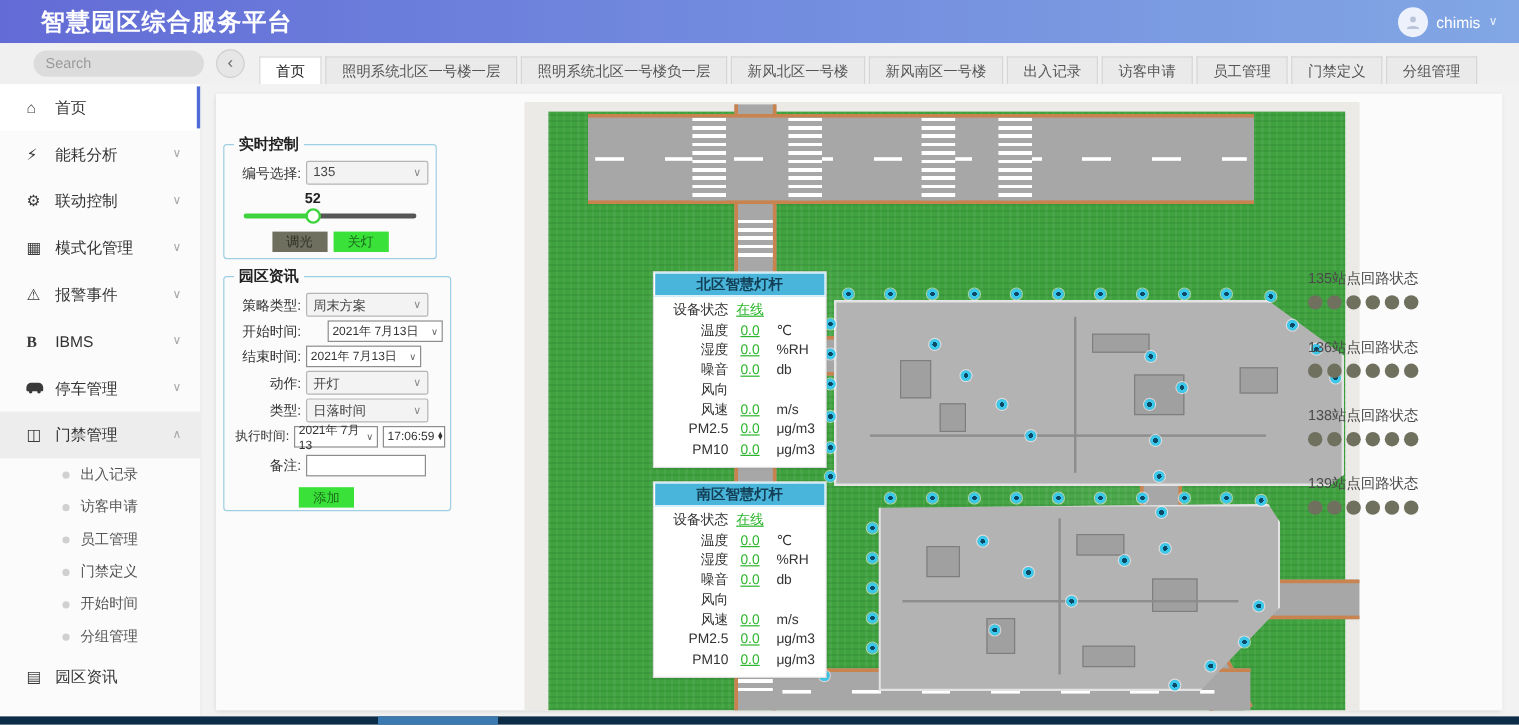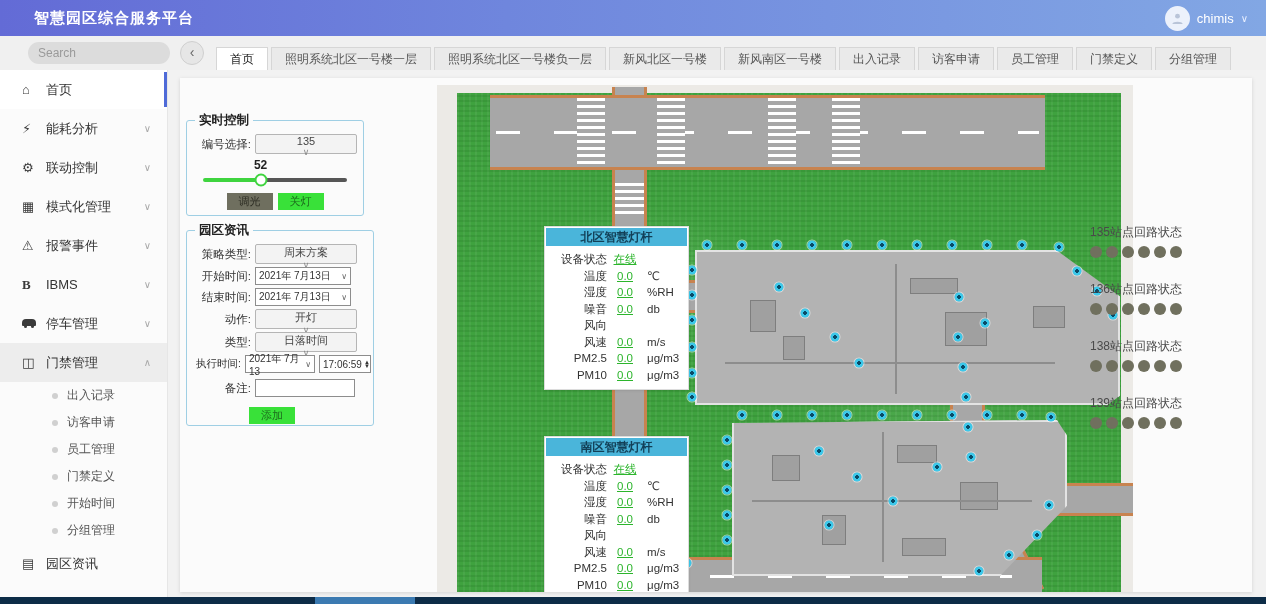--- a/index.html
+++ b/index.html
@@ -2,21 +2,21 @@
 <html><head>
 <meta charset="utf-8">
 <style>
   * { margin:0; padding:0; box-sizing:border-box; }
   html,body { width:1266px; height:604px; overflow:hidden; font-family:"Liberation Sans","DejaVu Sans",sans-serif; background:#f2f2f2; position:relative; }
 
   
   .header { position:absolute; left:0; top:0; width:1266px; height:36px;
     background:linear-gradient(90deg,#636bd6 0%,#6f86dd 40%,#82a7e4 100%);
     display:flex; align-items:center; justify-content:space-between; padding:0 18px 0 34px; }
-  .header-title { color:#fff; font-size:15px; font-weight:bold; letter-spacing:1px; }
+  .header-title { color:#fff; font-size:20px; font-weight:bold; letter-spacing:1px; }
   .user-area { display:flex; align-items:center; gap:7px; }
   .avatar { width:25px; height:25px; border-radius:50%; background:rgba(255,255,255,.85); display:flex; align-items:center; justify-content:center; }
   .user-name { color:#fff; font-size:13px; }
   .user-chev { color:#e8efff; font-size:10px; }
 
   
   .topbar { position:absolute; left:0; top:36px; width:1266px; height:34px; background:#f0f0f0; }
   .search-pill { position:absolute; left:28px; top:6px; width:142px; height:22px; background:#dcdcdc; border-radius:11px;
     display:flex; align-items:center; padding:0 10px; }
   .search-pill input { flex:1; border:none; background:transparent; outline:none; font-size:12px; color:#555; font-family:inherit; }
@@ -46,21 +46,21 @@
 
   
   fieldset.ctrl { position:absolute; width:170px; border:1px solid #9fcfe4; border-radius:3px; background:transparent; padding:2px 0 6px; }
   fieldset.ctrl legend { font-size:12.5px; font-weight:bold; color:#222; margin-left:8px; padding:0 4px; }
   #realtime { left:186px; top:112px; height:104px; }
   #strategy { left:186px; top:222px; height:204px; }
   .frow { display:flex; align-items:center; margin:3px 6px; }
   .flabel { width:58px; text-align:right; font-size:11.5px; color:#333; flex:none; white-space:nowrap; }
   .flabel.sm { font-size:10.5px; width:52px; }
   .sel { width:102px; height:20px; background:#f3f3f3; border:1px solid #b5b5b5; border-radius:2px;
-    display:flex; align-items:center; justify-content:space-between; padding:0 5px; font-size:11px; color:#444; margin-left:4px;flex-direction:column; }
+    display:flex; align-items:center; justify-content:space-between; padding:0 5px; font-size:11px; color:#444; margin-left:4px; }
   .sel .arr { color:#888; font-size:9px; }
   .datebox { height:18px; background:#fff; border:1px solid #8d8d8d; display:flex; align-items:center; justify-content:space-between; padding:0 3px; font-size:10px; color:#333; margin-left:4px; }
   .datebox .arr { color:#666; font-size:8px; }
   .spinner { display:flex; flex-direction:column; line-height:4px; font-size:6px; color:#333; margin-left:2px; }
   .slider-wrap { position:relative; margin:4px 16px 2px; height:30px; }
   .slider-val { position:absolute; left:40%; top:0; transform:translateX(-50%); font-size:12px; font-weight:bold; color:#222; }
   .slider-track { position:absolute; left:0; right:0; top:20px; height:4px; border-radius:2px;
     background:linear-gradient(90deg,#3fd43f 0 40%,#565656 40% 100%); }
   .slider-handle { position:absolute; left:40%; top:22px; width:13px; height:13px; border-radius:50%; background:#fff; border:2px solid #3fd43f; transform:translate(-50%,-50%); }
   .btn-row { display:flex; justify-content:center; gap:5px; margin-top:5px; }
@@ -88,21 +88,21 @@
   #bldg-n { left:258px; top:165px; width:425px; height:155px; clip-path:polygon(0 0,85% 0,100% 30%,100% 94%,97% 100%,0 100%); }
   #bldg-s { left:295px; top:335px; width:335px; height:156px; clip-path:polygon(0 2%,97% 0,100% 10%,100% 55%,80% 100%,0 100%); }
   .unit { position:absolute; background:#a0a0a0; border:1px solid #7e7e7e; }
   .bline { position:absolute; background:#8d8d8d; }
   .marker { position:absolute; width:9px; height:9px; border-radius:50%; transform:translate(-50%,-50%);
     background:radial-gradient(circle,#0a4a66 0 2px,#3cc8ea 2px 70%,#9fe8f7 100%); box-shadow:0 0 0 1px rgba(255,255,255,.55); }
 
   
   .info-panel { position:absolute; width:143px; background:#fff; box-shadow:0 0 0 1px #dcdcdc,0 1px 3px rgba(0,0,0,.15); }
   #panel-n { left:108px; top:142px; }
-  #panel-s { left:108px; top:352px; }
+  #panel-s { left:108px; top:317px; }
   .panel-header { height:20px; background:#4ab5da; border:1px solid #fff; color:#123f56; font-weight:bold; font-size:12px; text-align:center; line-height:18px; }
   .panel-rows { padding:4px 6px 6px; }
   .prow { display:grid; grid-template-columns:56px 36px 1fr; font-size:11.5px; line-height:16.5px; }
   .prow .pl { text-align:right; color:#333; }
   .prow .pv { text-align:center; color:#2cb52c;text-decoration:underline; }
   .prow .pu { text-align:left; color:#333; padding-left:4px; }
 
   
   .circuit-list { position:absolute; left:1090px; top:224px; width:165px; }
   .sgroup { margin-bottom:23px; }
@@ -232,21 +232,21 @@
 
 <fieldset class="ctrl" id="strategy">
   <legend>园区资讯</legend>
   <div class="frow">
     <span class="flabel">策略类型:</span>
     <div class="sel">
       <span>周末方案</span>
       <span class="arr">∨</span>
     </div>
   </div>
-  <div class="frow" style="margin-top:0;">
+  <div class="frow" style="margin-top:0;gap:18px;">
     <span class="flabel">开始时间:</span>
     <div class="datebox" style="width:96px;">
       <span>2021年 7月13日</span>
       <span class="arr">∨</span>
     </div>
   </div>
   <div class="frow">
     <span class="flabel">结束时间:</span>
     <div class="datebox" style="width:96px;">
       <span>2021年 7月13日</span>

